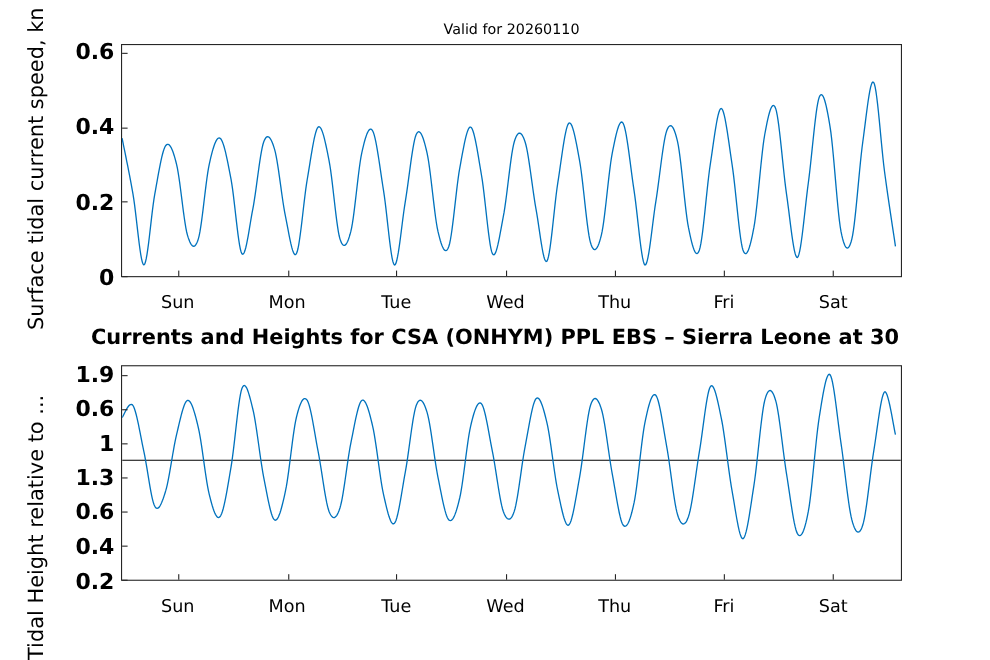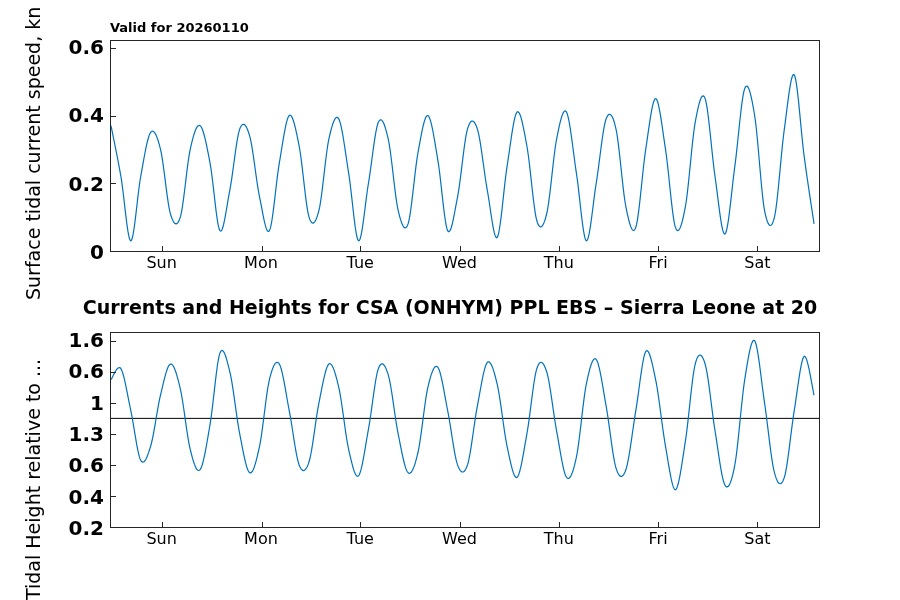--- a/index.html
+++ b/index.html
@@ -15,22 +15,22 @@
   
   .axes{position:absolute;box-sizing:border-box;border:1px solid #262626;background:#fff;}
   #axes-top{left:110px;top:40px;width:710px;height:212px;}
   #axes-bottom{left:110px;top:332px;width:710px;height:196px;}
 
   .plotarea{position:absolute;left:0;top:0;right:0;bottom:0;overflow:hidden;}
   .plotarea svg{display:block;width:100%;height:100%;}
 
   
   .chart-title{
-    position:absolute;text-align:left;
-    font-size:13px;font-weight:bold;color:#000;
+    position:absolute;text-align:center;
+    font-size:13px;font-weight:normal;color:#000;
     letter-spacing:0px;
   }
   #title-top{left:110px;top:20px;width:710px;}
 
   #suptitle{
     position:absolute;left:0;top:296px;width:900px;
     text-align:center;font-size:19px;font-weight:bold;color:#000;
     white-space:nowrap;
   }
 
@@ -49,20 +49,21 @@
     position:absolute;right:0;width:70px;text-align:right;
     font-size:20px;color:#000;
     transform:translateY(-50%);
     font-weight:bold;
   }
   .xtick{
     position:absolute;
     font-size:16px;color:#000;
     transform:translateX(-50%);
     white-space:nowrap;
+    margin-top:12px;
   }
   .xtick-wrap{position:absolute;left:0;width:100%;height:26px;}
   #xticks-top{top:253px;left:110px;width:710px;}
   #xticks-bottom{top:529px;left:110px;width:710px;}
 
   .tickmark{position:absolute;background:#262626;}
 </style>
 </head>
 <body>
 
@@ -101,21 +102,21 @@
   <div class="xtick-wrap" id="xticks-top">
     <div class="xtick" style="left:7.27%">Sun</div>
     <div class="xtick" style="left:21.26%">Mon</div>
     <div class="xtick" style="left:35.24%">Tue</div>
     <div class="xtick" style="left:49.23%">Wed</div>
     <div class="xtick" style="left:63.22%">Thu</div>
     <div class="xtick" style="left:77.20%">Fri</div>
     <div class="xtick" style="left:91.19%">Sat</div>
   </div>
 
-  <div id="suptitle">Currents and Heights for CSA (ONHYM) PPL EBS  – Sierra Leone at 20</div>
+  <div id="suptitle">Currents and Heights for CSA (ONHYM) PPL EBS  – Sierra Leone at 30</div>
 
   <div class="ylabel" id="ylabel-bottom">Tidal Height relative to ...</div>
 
   <div class="axes" id="axes-bottom">
     <div class="plotarea">
       <svg id="svg-bottom" viewBox="0 0 710 196" preserveAspectRatio="none">
           <line x1="0" x2="710" y1="86.24000000000001" y2="86.24000000000001" stroke="#000000" stroke-width="1" vector-effect="non-scaling-stroke"></line>
           <path d="M0.00 47.04 L0.40 46.47 L0.90 45.58 L1.47 44.45 L2.11 43.15 L2.81 41.74 L3.56 40.31 L4.34 38.91 L5.15 37.61 L5.98 36.50 L6.80 35.63 L7.62 35.09 L8.42 34.93 L9.20 35.23 L9.93 36.06 L10.64 37.43 L11.35 39.25 L12.06 41.47 L12.77 44.05 L13.48 46.93 L14.19 50.07 L14.90 53.41 L15.60 56.91 L16.31 60.52 L17.02 64.18 L17.73 67.85 L18.44 71.47 L19.15 75.01 L19.86 78.40 L20.57 81.89 L21.28 85.72 L21.99 89.79 L22.70 94.04 L23.41 98.38 L24.12 102.73 L24.83 107.02 L25.53 111.16 L26.24 115.08 L26.95 118.70 L27.66 121.93 L28.37 124.71 L29.08 126.95 L29.79 128.58 L30.50 129.64 L31.21 130.26 L31.92 130.48 L32.63 130.33 L33.34 129.82 L34.05 129.00 L34.76 127.89 L35.46 126.52 L36.17 124.92 L36.88 123.11 L37.59 121.14 L38.30 119.02 L39.01 116.78 L39.72 114.46 L40.43 111.88 L41.14 108.87 L41.85 105.50 L42.56 101.83 L43.27 97.93 L43.98 93.85 L44.69 89.67 L45.39 85.44 L46.10 81.24 L46.81 77.12 L47.52 73.14 L48.23 69.37 L48.94 65.88 L49.65 62.72 L50.36 59.72 L51.07 56.68 L51.78 53.63 L52.49 50.63 L53.20 47.70 L53.91 44.89 L54.62 42.24 L55.32 39.78 L56.03 37.56 L56.74 35.61 L57.45 33.98 L58.16 32.70 L58.87 31.81 L59.58 31.36 L60.29 31.33 L61.00 31.67 L61.71 32.35 L62.42 33.36 L63.13 34.68 L63.84 36.27 L64.55 38.12 L65.25 40.21 L65.96 42.51 L66.67 45.01 L67.38 47.67 L68.09 50.48 L68.80 53.41 L69.51 56.45 L70.22 59.80 L70.93 63.65 L71.64 67.90 L72.35 72.48 L73.06 77.30 L73.77 82.27 L74.48 87.32 L75.18 92.35 L75.89 97.29 L76.60 102.05 L77.31 106.54 L78.02 110.69 L78.73 114.40 L79.44 117.60 L80.15 120.47 L80.86 123.23 L81.57 125.85 L82.28 128.32 L82.99 130.59 L83.70 132.64 L84.41 134.46 L85.11 136.00 L85.82 137.24 L86.53 138.15 L87.24 138.71 L87.95 138.88 L88.66 138.65 L89.37 137.98 L90.08 136.83 L90.79 135.18 L91.50 133.08 L92.21 130.57 L92.92 127.70 L93.63 124.50 L94.34 121.03 L95.04 117.32 L95.75 113.42 L96.46 109.37 L97.17 105.21 L97.88 100.98 L98.59 96.74 L99.30 92.51 L100.01 87.97 L100.72 82.81 L101.43 77.18 L102.14 71.20 L102.85 64.99 L103.56 58.69 L104.27 52.43 L104.98 46.33 L105.68 40.53 L106.39 35.14 L107.10 30.31 L107.81 26.15 L108.52 22.80 L109.23 20.38 L109.94 18.82 L110.65 17.92 L111.36 17.61 L112.07 17.85 L112.78 18.59 L113.49 19.78 L114.20 21.36 L114.91 23.29 L115.61 25.51 L116.32 27.97 L117.03 30.62 L117.74 33.41 L118.45 36.29 L119.16 39.20 L119.87 42.38 L120.58 46.06 L121.29 50.16 L122.00 54.61 L122.71 59.32 L123.42 64.24 L124.13 69.29 L124.84 74.38 L125.54 79.46 L126.25 84.43 L126.96 89.24 L127.67 93.81 L128.38 98.06 L129.09 101.92 L129.80 105.60 L130.51 109.33 L131.22 113.06 L131.93 116.75 L132.64 120.36 L133.35 123.82 L134.06 127.11 L134.77 130.16 L135.47 132.94 L136.18 135.41 L136.89 137.50 L137.60 139.18 L138.31 140.40 L139.02 141.12 L139.73 141.34 L140.44 141.12 L141.15 140.50 L141.86 139.49 L142.57 138.13 L143.28 136.44 L143.99 134.46 L144.70 132.20 L145.40 129.69 L146.11 126.97 L146.82 124.06 L147.53 120.99 L148.24 117.78 L148.95 114.46 L149.66 110.78 L150.37 106.52 L151.08 101.78 L151.79 96.66 L152.50 91.27 L153.21 85.71 L153.92 80.07 L154.63 74.45 L155.33 68.97 L156.04 63.72 L156.75 58.80 L157.46 54.31 L158.17 50.36 L158.88 47.04 L159.59 44.18 L160.30 41.54 L161.01 39.13 L161.72 36.96 L162.43 35.05 L163.14 33.41 L163.85 32.05 L164.56 30.98 L165.26 30.21 L165.97 29.76 L166.68 29.64 L167.39 29.86 L168.10 30.43 L168.81 31.36 L169.52 32.77 L170.23 34.72 L170.94 37.15 L171.65 40.00 L172.36 43.21 L173.07 46.72 L173.78 50.47 L174.49 54.40 L175.19 58.45 L175.90 62.56 L176.61 66.67 L177.32 70.72 L178.03 74.65 L178.74 78.40 L179.45 82.22 L180.16 86.34 L180.87 90.69 L181.58 95.20 L182.29 99.80 L183.00 104.42 L183.71 108.98 L184.42 113.41 L185.12 117.64 L185.83 121.60 L186.54 125.22 L187.25 128.42 L187.96 131.13 L188.67 133.28 L189.38 134.98 L190.09 136.37 L190.80 137.46 L191.51 138.26 L192.22 138.76 L192.93 138.96 L193.64 138.87 L194.35 138.48 L195.05 137.81 L195.76 136.85 L196.47 135.60 L197.18 134.06 L197.89 132.24 L198.60 130.14 L199.31 127.58 L200.02 124.42 L200.73 120.74 L201.44 116.64 L202.15 112.19 L202.86 107.49 L203.57 102.61 L204.28 97.63 L204.99 92.65 L205.69 87.74 L206.40 83.00 L207.11 78.50 L207.82 74.32 L208.53 70.56 L209.24 66.98 L209.95 63.34 L210.66 59.68 L211.37 56.05 L212.08 52.48 L212.79 49.04 L213.50 45.77 L214.21 42.70 L214.92 39.90 L215.62 37.39 L216.33 35.24 L217.04 33.49 L217.75 32.18 L218.46 31.36 L219.17 31.02 L219.88 31.09 L220.59 31.54 L221.30 32.37 L222.01 33.52 L222.72 34.99 L223.43 36.75 L224.14 38.77 L224.85 41.02 L225.55 43.47 L226.26 46.12 L226.97 48.91 L227.68 51.84 L228.39 54.88 L229.10 58.24 L229.81 62.10 L230.52 66.38 L231.23 70.99 L231.94 75.87 L232.65 80.91 L233.36 86.04 L234.07 91.19 L234.78 96.25 L235.48 101.17 L236.19 105.84 L236.90 110.19 L237.61 114.14 L238.32 117.60 L239.03 120.79 L239.74 123.95 L240.45 127.03 L241.16 129.99 L241.87 132.80 L242.58 135.41 L243.29 137.79 L244.00 139.88 L244.71 141.65 L245.41 143.06 L246.12 144.07 L246.83 144.63 L247.54 144.71 L248.25 144.26 L248.96 143.20 L249.67 141.53 L250.38 139.31 L251.09 136.60 L251.80 133.47 L252.51 129.99 L253.22 126.22 L253.93 122.23 L254.64 118.08 L255.34 113.83 L256.05 109.56 L256.76 105.32 L257.47 101.19 L258.18 97.22 L258.89 93.12 L259.60 88.63 L260.31 83.83 L261.02 78.81 L261.73 73.65 L262.44 68.46 L263.15 63.31 L263.86 58.29 L264.57 53.51 L265.27 49.03 L265.98 44.96 L266.69 41.39 L267.40 38.39 L268.11 36.06 L268.82 34.31 L269.53 32.96 L270.24 31.99 L270.95 31.39 L271.66 31.14 L272.37 31.24 L273.08 31.65 L273.79 32.38 L274.50 33.40 L275.20 34.69 L275.91 36.25 L276.62 38.05 L277.33 40.09 L278.04 42.34 L278.75 45.00 L279.46 48.23 L280.17 51.95 L280.88 56.07 L281.59 60.52 L282.30 65.21 L283.01 70.07 L283.72 75.01 L284.43 79.96 L285.13 84.83 L285.84 89.54 L286.55 94.01 L287.26 98.17 L287.97 101.92 L288.68 105.49 L289.39 109.11 L290.10 112.74 L290.81 116.34 L291.52 119.87 L292.23 123.27 L292.94 126.52 L293.65 129.56 L294.36 132.35 L295.06 134.86 L295.77 137.03 L296.48 138.83 L297.19 140.20 L297.90 141.12 L298.61 141.61 L299.32 141.73 L300.03 141.51 L300.74 140.96 L301.45 140.10 L302.16 138.94 L302.87 137.49 L303.58 135.78 L304.29 133.81 L305.00 131.61 L305.70 129.19 L306.41 126.56 L307.12 123.73 L307.83 120.74 L308.54 117.32 L309.25 113.32 L309.96 108.81 L310.67 103.91 L311.38 98.71 L312.09 93.31 L312.80 87.81 L313.51 82.31 L314.22 76.91 L314.93 71.71 L315.63 66.80 L316.34 62.30 L317.05 58.29 L317.76 54.88 L318.47 51.87 L319.18 49.02 L319.89 46.34 L320.60 43.87 L321.31 41.61 L322.02 39.59 L322.73 37.83 L323.44 36.35 L324.15 35.17 L324.86 34.31 L325.56 33.79 L326.27 33.64 L326.98 33.86 L327.69 34.50 L328.40 35.63 L329.11 37.30 L329.82 39.45 L330.53 42.03 L331.24 44.98 L331.95 48.24 L332.66 51.74 L333.37 55.44 L334.08 59.27 L334.79 63.18 L335.49 67.11 L336.20 70.99 L336.91 74.77 L337.62 78.40 L338.33 82.11 L339.04 86.14 L339.75 90.42 L340.46 94.88 L341.17 99.44 L341.88 104.03 L342.59 108.58 L343.30 113.02 L344.01 117.28 L344.72 121.28 L345.42 124.95 L346.13 128.22 L346.84 131.02 L347.55 133.28 L348.26 135.11 L348.97 136.68 L349.68 137.98 L350.39 139.02 L351.10 139.77 L351.81 140.25 L352.52 140.43 L353.23 140.33 L353.94 139.93 L354.65 139.22 L355.35 138.21 L356.06 136.89 L356.77 135.24 L357.48 133.28 L358.19 130.82 L358.90 127.76 L359.61 124.17 L360.32 120.14 L361.03 115.75 L361.74 111.09 L362.45 106.23 L363.16 101.26 L363.87 96.26 L364.58 91.31 L365.28 86.50 L365.99 81.91 L366.70 77.61 L367.41 73.70 L368.12 69.92 L368.83 66.03 L369.54 62.06 L370.25 58.09 L370.96 54.16 L371.67 50.33 L372.38 46.65 L373.09 43.18 L373.80 39.97 L374.51 37.08 L375.21 34.56 L375.92 32.47 L376.63 30.86 L377.34 29.79 L378.05 29.24 L378.76 29.12 L379.47 29.40 L380.18 30.08 L380.89 31.10 L381.60 32.45 L382.31 34.10 L383.02 36.03 L383.73 38.20 L384.44 40.58 L385.14 43.16 L385.85 45.89 L386.56 48.76 L387.27 51.74 L387.98 55.04 L388.69 58.84 L389.40 63.05 L390.11 67.61 L390.82 72.42 L391.53 77.42 L392.24 82.52 L392.95 87.64 L393.66 92.71 L394.37 97.64 L395.07 102.36 L395.78 106.79 L396.49 110.85 L397.20 114.46 L397.91 117.85 L398.62 121.25 L399.33 124.62 L400.04 127.90 L400.75 131.06 L401.46 134.05 L402.17 136.81 L402.88 139.30 L403.59 141.46 L404.30 143.26 L405.00 144.65 L405.71 145.57 L406.42 145.98 L407.13 145.82 L407.84 145.06 L408.55 143.69 L409.26 141.79 L409.97 139.41 L410.68 136.60 L411.39 133.43 L412.10 129.95 L412.81 126.22 L413.52 122.31 L414.23 118.26 L414.94 114.14 L415.64 110.00 L416.35 105.91 L417.06 101.92 L417.77 97.73 L418.48 93.06 L419.19 88.02 L419.90 82.69 L420.61 77.19 L421.32 71.61 L422.03 66.05 L422.74 60.61 L423.45 55.39 L424.16 50.49 L424.87 46.01 L425.57 42.04 L426.28 38.70 L426.99 36.06 L427.70 34.03 L428.41 32.40 L429.12 31.15 L429.83 30.29 L430.54 29.78 L431.25 29.62 L431.96 29.79 L432.67 30.29 L433.38 31.09 L434.09 32.18 L434.80 33.55 L435.50 35.19 L436.21 37.07 L436.92 39.20 L437.63 41.75 L438.34 44.86 L439.05 48.46 L439.76 52.48 L440.47 56.83 L441.18 61.44 L441.89 66.25 L442.60 71.16 L443.31 76.12 L444.02 81.03 L444.73 85.83 L445.43 90.44 L446.14 94.78 L446.85 98.78 L447.56 102.69 L448.27 106.75 L448.98 110.91 L449.69 115.10 L450.40 119.27 L451.11 123.36 L451.82 127.30 L452.53 131.04 L453.24 134.51 L453.95 137.66 L454.66 140.43 L455.36 142.75 L456.07 144.57 L456.78 145.82 L457.49 146.57 L458.20 146.92 L458.91 146.88 L459.62 146.47 L460.33 145.71 L461.04 144.60 L461.75 143.18 L462.46 141.44 L463.17 139.42 L463.88 137.12 L464.59 134.55 L465.29 131.74 L466.00 128.70 L466.71 125.44 L467.42 121.70 L468.13 117.28 L468.84 112.30 L469.55 106.85 L470.26 101.06 L470.97 95.04 L471.68 88.89 L472.39 82.72 L473.10 76.66 L473.81 70.81 L474.52 65.28 L475.22 60.19 L475.93 55.64 L476.64 51.74 L477.35 48.28 L478.06 44.98 L478.77 41.85 L479.48 38.93 L480.19 36.24 L480.90 33.81 L481.61 31.65 L482.32 29.81 L483.03 28.30 L483.74 27.15 L484.45 26.38 L485.15 26.03 L485.86 26.11 L486.57 26.66 L487.28 27.76 L487.99 29.45 L488.70 31.68 L489.41 34.38 L490.12 37.49 L490.83 40.95 L491.54 44.69 L492.25 48.65 L492.96 52.78 L493.67 57.01 L494.38 61.28 L495.08 65.52 L495.79 69.68 L496.50 73.70 L497.21 77.84 L497.92 82.37 L498.63 87.20 L499.34 92.26 L500.05 97.45 L500.76 102.69 L501.47 107.90 L502.18 112.99 L502.89 117.89 L503.60 122.50 L504.31 126.74 L505.01 130.53 L505.72 133.78 L506.43 136.42 L507.14 138.56 L507.85 140.38 L508.56 141.90 L509.27 143.10 L509.98 144.00 L510.69 144.58 L511.40 144.84 L512.11 144.80 L512.82 144.44 L513.53 143.78 L514.24 142.80 L514.95 141.50 L515.65 139.90 L516.36 137.98 L517.07 135.61 L517.78 132.68 L518.49 129.26 L519.20 125.42 L519.91 121.22 L520.62 116.73 L521.33 112.01 L522.04 107.15 L522.75 102.19 L523.46 97.21 L524.17 92.27 L524.88 87.45 L525.58 82.80 L526.29 78.40 L527.00 73.94 L527.71 69.12 L528.42 64.05 L529.13 58.82 L529.84 53.52 L530.55 48.26 L531.26 43.12 L531.97 38.21 L532.68 33.62 L533.39 29.44 L534.10 25.78 L534.81 22.72 L535.51 20.37 L536.22 18.82 L536.93 18.04 L537.64 17.90 L538.35 18.35 L539.06 19.34 L539.77 20.81 L540.48 22.71 L541.19 24.99 L541.90 27.59 L542.61 30.47 L543.32 33.56 L544.03 36.82 L544.74 40.18 L545.44 43.61 L546.15 47.04 L546.86 50.70 L547.57 54.82 L548.28 59.32 L548.99 64.13 L549.70 69.19 L550.41 74.43 L551.12 79.77 L551.83 85.16 L552.54 90.51 L553.25 95.77 L553.96 100.86 L554.67 105.72 L555.37 110.28 L556.08 114.46 L556.79 118.54 L557.50 122.78 L558.21 127.10 L558.92 131.42 L559.63 135.67 L560.34 139.78 L561.05 143.67 L561.76 147.26 L562.47 150.48 L563.18 153.25 L563.89 155.50 L564.60 157.16 L565.30 158.14 L566.01 158.37 L566.72 157.82 L567.43 156.54 L568.14 154.61 L568.85 152.09 L569.56 149.06 L570.27 145.57 L570.98 141.71 L571.69 137.53 L572.40 133.11 L573.11 128.52 L573.82 123.82 L574.53 119.08 L575.23 114.37 L575.94 109.76 L576.65 104.89 L577.36 99.44 L578.07 93.52 L578.78 87.25 L579.49 80.74 L580.20 74.13 L580.91 67.52 L581.62 61.04 L582.33 54.80 L583.04 48.91 L583.75 43.51 L584.46 38.71 L585.16 34.62 L585.87 31.36 L586.58 28.79 L587.29 26.66 L588.00 24.96 L588.71 23.68 L589.42 22.81 L590.13 22.34 L590.84 22.25 L591.55 22.53 L592.26 23.17 L592.97 24.16 L593.68 25.49 L594.39 27.14 L595.09 29.10 L595.80 31.36 L596.51 34.13 L597.22 37.56 L597.93 41.57 L598.64 46.08 L599.35 50.98 L600.06 56.20 L600.77 61.64 L601.48 67.23 L602.19 72.87 L602.90 78.47 L603.61 83.95 L604.32 89.22 L605.02 94.19 L605.73 98.78 L606.44 103.27 L607.15 107.94 L607.86 112.73 L608.57 117.57 L609.28 122.40 L609.99 127.13 L610.70 131.71 L611.41 136.07 L612.12 140.13 L612.83 143.84 L613.54 147.11 L614.25 149.88 L614.96 152.09 L615.66 153.66 L616.37 154.68 L617.08 155.28 L617.79 155.46 L618.50 155.25 L619.21 154.64 L619.92 153.65 L620.63 152.29 L621.34 150.57 L622.05 148.51 L622.76 146.10 L623.47 143.36 L624.18 140.31 L624.89 136.94 L625.59 133.28 L626.30 129.04 L627.01 124.00 L627.72 118.31 L628.43 112.07 L629.14 105.41 L629.85 98.46 L630.56 91.34 L631.27 84.16 L631.98 77.07 L632.69 70.17 L633.40 63.60 L634.11 57.47 L634.82 51.91 L635.52 47.04 L636.23 42.55 L636.94 38.08 L637.65 33.69 L638.36 29.44 L639.07 25.39 L639.78 21.60 L640.49 18.13 L641.20 15.04 L641.91 12.39 L642.62 10.24 L643.33 8.65 L644.04 7.68 L644.75 7.39 L645.45 7.84 L646.16 9.16 L646.87 11.38 L647.58 14.40 L648.29 18.10 L649.00 22.40 L649.71 27.18 L650.42 32.34 L651.13 37.78 L651.84 43.40 L652.55 49.10 L653.26 54.76 L653.97 60.30 L654.68 65.60 L655.38 70.56 L656.09 75.51 L656.80 80.80 L657.51 86.35 L658.22 92.07 L658.93 97.88 L659.64 103.71 L660.35 109.47 L661.06 115.08 L661.77 120.46 L662.48 125.53 L663.19 130.21 L663.90 134.43 L664.61 138.09 L665.31 141.12 L666.02 143.65 L666.73 145.88 L667.44 147.79 L668.15 149.37 L668.86 150.62 L669.57 151.53 L670.28 152.10 L670.99 152.31 L671.70 152.17 L672.41 151.66 L673.12 150.77 L673.83 149.51 L674.54 147.87 L675.24 145.82 L675.95 143.20 L676.66 139.87 L677.37 135.92 L678.08 131.45 L678.79 126.55 L679.50 121.32 L680.21 115.84 L680.92 110.20 L681.63 104.51 L682.34 98.85 L683.05 93.32 L683.76 88.00 L684.47 83.00 L685.17 78.40 L685.88 73.87 L686.59 69.08 L687.30 64.11 L688.01 59.06 L688.72 54.02 L689.43 49.07 L690.14 44.30 L690.85 39.80 L691.56 35.66 L692.27 31.98 L692.98 28.83 L693.69 26.31 L694.40 24.51 L695.10 23.52 L695.84 23.52 L696.61 24.53 L697.41 26.40 L698.23 29.01 L699.06 32.18 L699.88 35.79 L700.69 39.69 L701.47 43.73 L702.22 47.76 L702.92 51.63 L703.56 55.22 L704.14 58.35 L704.63 60.90 L705.03 62.72" fill="none" stroke="#0072BD" stroke-width="1.2" vector-effect="non-scaling-stroke"></path>
         </svg>
     </div>
@@ -135,21 +136,21 @@
       <div class="tickmark" style="top: 4%; left: 0px; height: 1px; width: 5px;"></div>
     </div>
 
   <div style="position:absolute;left:34px;top:332px;width:70px;height:196px;">
     <div class="ytick" style="top:100%">0.2</div>
     <div class="ytick" style="top:84%">0.4</div>
     <div class="ytick" style="top:68%">0.6</div>
     <div class="ytick" style="top:52%">1.3</div>
     <div class="ytick" style="top:36%">1</div>
     <div class="ytick" style="top:20%">0.6</div>
-    <div class="ytick" style="top:4%">1.6</div>
+    <div class="ytick" style="top:4%">1.9</div>
   </div>
 
   <div class="xtick-wrap" id="xticks-bottom">
     <div class="xtick" style="left:7.27%">Sun</div>
     <div class="xtick" style="left:21.26%">Mon</div>
     <div class="xtick" style="left:35.24%">Tue</div>
     <div class="xtick" style="left:49.23%">Wed</div>
     <div class="xtick" style="left:63.22%">Thu</div>
     <div class="xtick" style="left:77.20%">Fri</div>
     <div class="xtick" style="left:91.19%">Sat</div>

